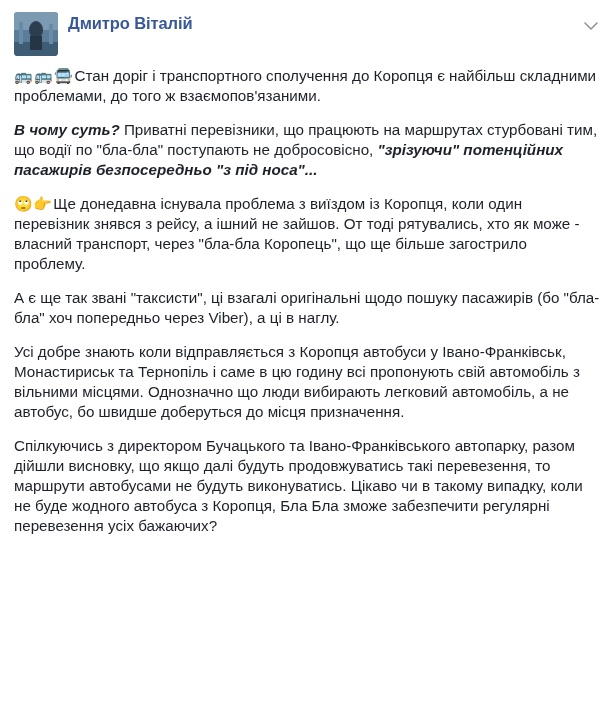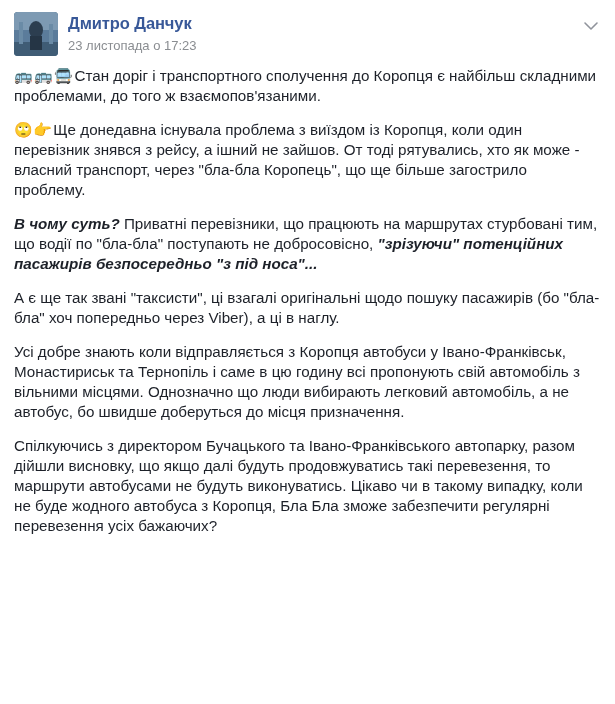--- a/index.html
+++ b/index.html
@@ -101,42 +101,41 @@
         <rect x="0" y="0" width="44" height="44" fill="#5b7c9b"></rect>
         <rect x="0" y="0" width="44" height="18" fill="#7d9ab3"></rect>
         <rect x="0" y="30" width="44" height="14" fill="#3f5c75"></rect>
         <ellipse cx="22" cy="18" rx="7" ry="9" fill="#2c3e50"></ellipse>
         <rect x="16" y="24" width="12" height="14" fill="#253545"></rect>
         <rect x="5" y="10" width="4" height="22" fill="#6a8ba6"></rect>
         <rect x="35" y="12" width="4" height="20" fill="#6a8ba6"></rect>
       </svg>
     </div>
     <div class="header-text">
-      <div class="author">Дмитро Данчук</div>
-      <div class="timestamp">23 листопада о 17:23</div>
+      <div class="author">Дмитро Віталій</div>
     </div>
     <div class="menu-caret">
       <svg width="20" height="20" viewBox="0 0 20 20">
         <path d="M4 7 L10 13 L16 7" fill="none" stroke="#90949c" stroke-width="1.6" stroke-linecap="round" stroke-linejoin="round"></path>
       </svg>
     </div>
   </div>
 
   <div class="post-body">
 
     <p class="para">
       <span class="emoji bus-row">🚌🚌🚍</span><span>Стан доріг і транспортного сполучення до Коропця є найбільш складними проблемами, до того ж взаємопов'язаними.</span>
     </p>
 
     <p class="para">
-      <span class="emoji">🙄👉</span><span>Ще донедавна існувала проблема з виїздом із Коропця, коли один перевізник знявся з рейсу, а ішний не зайшов. От тоді рятувались, хто як може - власний транспорт, через "бла-бла Коропець", що ще більше загострило проблему.</span>
+      <span class="bold-italic">В чому суть?</span><span> Приватні перевізники, що працюють на маршрутах стурбовані тим, що водії по "бла-бла" поступають не добросовісно, </span><span class="bold-italic">"зрізуючи" потенційних пасажирів безпосередньо "з під носа"...</span>
     </p>
 
     <p class="para">
-      <span class="bold-italic">В чому суть?</span><span> Приватні перевізники, що працюють на маршрутах стурбовані тим, що водії по "бла-бла" поступають не добросовісно, </span><span class="bold-italic">"зрізуючи" потенційних пасажирів безпосередньо "з під носа"...</span>
+      <span class="emoji">🙄👉</span><span>Ще донедавна існувала проблема з виїздом із Коропця, коли один перевізник знявся з рейсу, а ішний не зайшов. От тоді рятувались, хто як може - власний транспорт, через "бла-бла Коропець", що ще більше загострило проблему.</span>
     </p>
 
     <p class="para">А є ще так звані "таксисти", ці взагалі оригінальні щодо пошуку пасажирів (бо "бла-бла" хоч попередньо через Viber), а ці в наглу.</p>
 
     <p class="para">Усі добре знають коли відправляється з Коропця автобуси у Івано-Франківськ, Монастириськ та Тернопіль і саме в цю годину всі пропонують свій автомобіль з вільними місцями. Однозначно що люди вибирають легковий автомобіль, а не автобус, бо швидше доберуться до місця призначення.</p>
 
 
     <p class="para">Спілкуючись з директором Бучацького та Івано-Франківського автопарку, разом дійшли висновку, що якщо далі будуть продовжуватись такі перевезення, то маршрути автобусами не будуть виконуватись. Цікаво чи в такому випадку, коли не буде жодного автобуса з Коропця, Бла Бла зможе забезпечити регулярні перевезення усіх бажаючих?</p>
 
   </div>

